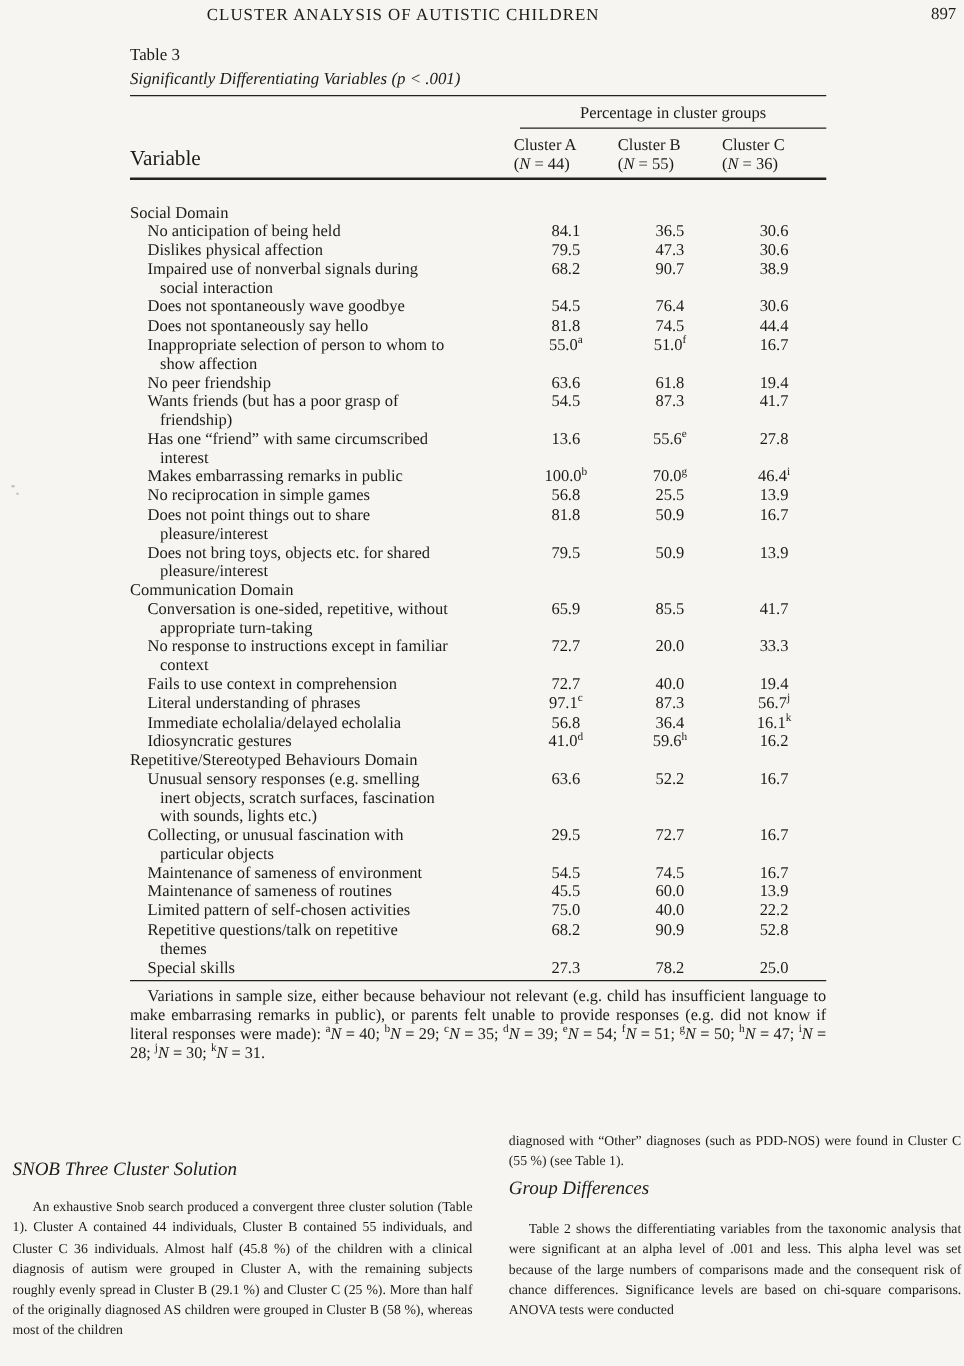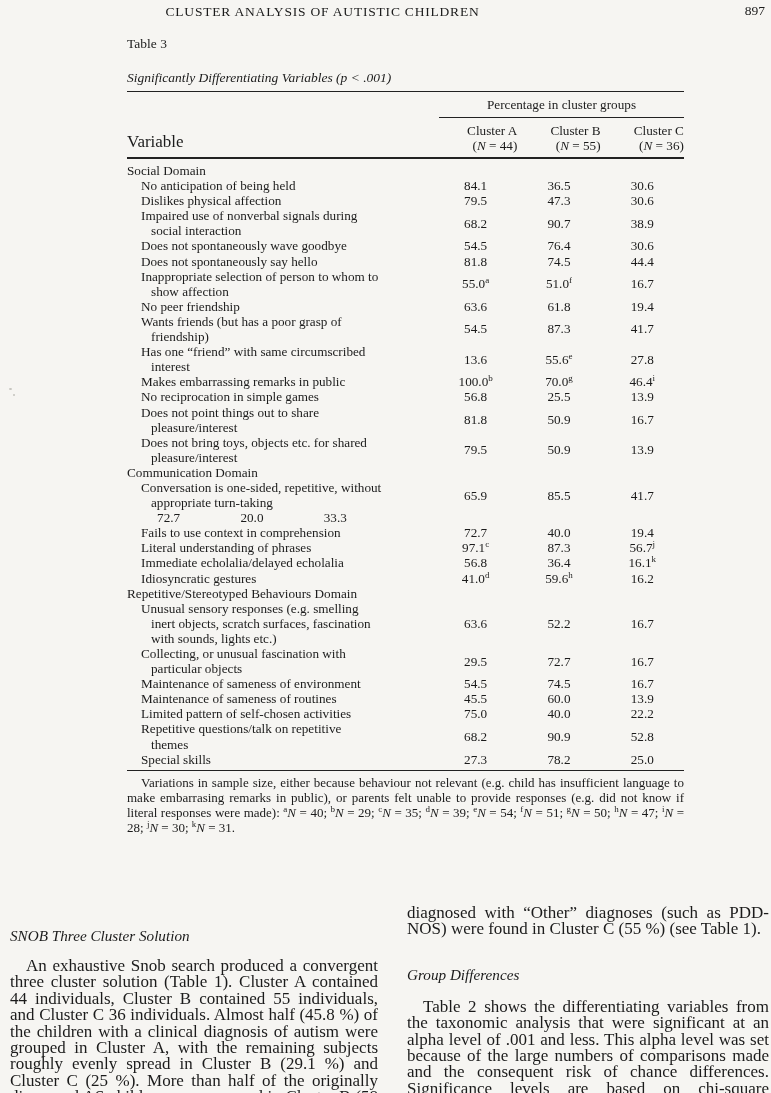--- a/index.html
+++ b/index.html
@@ -7,55 +7,55 @@
     position:relative; width:771px; height:1093px;
     background:#f6f5f2; overflow:hidden;
     font-family:"Liberation Serif", serif; color:#1b1b1b;
   }
   .running-head {
     position:absolute; top:4px; left:0; width:645px;
     text-align:center; font-size:13.5px; letter-spacing:.8px;
   }
   .page-num { position:absolute; top:3px; right:6px; font-size:13.5px; }
 
-  .table-wrap { position:absolute; left:127px; top:36px; width:557px; }
+  .table-wrap { position:absolute; left:104px; top:36px; width:557px; }
   .caption1 { font-size:13.5px; }
-  .caption2 { font-size:13.5px; font-style:italic; margin-top:18px; }
+  .caption2 { font-size:13.5px; font-style:italic; margin-top:3px; }
   .rule-top { border-top:1.6px solid #222; margin-top:5px; }
   .span-head {
     margin-left:312px; width:245px; text-align:center;
     font-size:13.2px; padding:5px 0 4px;
     border-bottom:1.3px solid #222;
   }
   .col-head-row { display:flex; margin-top:6px; }
   .var-head { width:307px; display:flex; align-items:flex-end; font-size:17px; padding-bottom:1px; }
-  .col-head { width:83.3px; text-align:right; font-size:13.2px; line-height:14.5px; }
+  .col-head { width:83.3px; text-align:left; font-size:13.2px; line-height:14.5px; }
   .rule-mid { border-top:2.2px solid #222; margin-top:4px; }
 
-  .t-body { font-size:13.2px; line-height:15.1px; padding-top:4px; }
+  .t-body { font-size:13.2px; line-height:15.1px; padding-top:18px; }
   .t-section + .t-section { }
   .t-sec-title { width:307px; }
-  .t-row { display:flex; align-items:center; }
+  .t-row { display:flex; align-items:flex-start; }
   .t-label { width:307px; box-sizing:border-box; padding-left:24px; padding-right:4px; text-indent:-10px; }
   .t-val { width:83.3px; text-align:center; }
   sup { font-size:9px; line-height:0; }
 
   .rule-bottom { border-top:1.6px solid #222; margin-top:3px; }
   .footnote {
     margin:4px 0 0 0; font-size:13px; line-height:15.2px;
     text-align:justify; text-indent:14px;
   }
 
   .col-left  { position:absolute; left:10px;  top:905px; width:368px; }
   .col-right { position:absolute; left:407px; top:905px; width:362px; }
   .sec-heading { font-style:italic; font-size:15.2px;margin-top:22px; }
-  .para { margin:0; font-size:17px; line-height:16.4px; text-align:justify; }
+  .para { margin:0; font-size:11px; line-height:16.4px; text-align:justify; }
   .indent { text-indent:16px; }
   .col-left .para { margin-top:13px; }
-  .col-right .sec-heading { margin-top:28px; }
+  .col-right .sec-heading { margin-top:4px; }
   .col-right .para2 { margin-top:15px; }
 
   .speck { position:absolute; background:#9a9a94; border-radius:50%; opacity:.55; }
 </style>
 </head>
 <body>
 
 <div class="page">
 
   <div class="running-head">CLUSTER ANALYSIS OF AUTISTIC CHILDREN</div>
@@ -173,20 +173,21 @@
         </div>
         <div class="t-section">
           <div class="t-sec-title">Communication Domain</div>
           <div class="t-row">
             <div class="t-label">Conversation is one-sided, repetitive, without<br>appropriate turn-taking</div>
             <div class="t-val">65.9</div>
             <div class="t-val">85.5</div>
             <div class="t-val">41.7</div>
           </div>
           <div class="t-row">
+            <div class="t-label">No response to instructions except in familiar<br>context</div>
             <div class="t-val">72.7</div>
             <div class="t-val">20.0</div>
             <div class="t-val">33.3</div>
           </div>
           <div class="t-row">
             <div class="t-label">Fails to use context in comprehension</div>
             <div class="t-val">72.7</div>
             <div class="t-val">40.0</div>
             <div class="t-val">19.4</div>
           </div>

